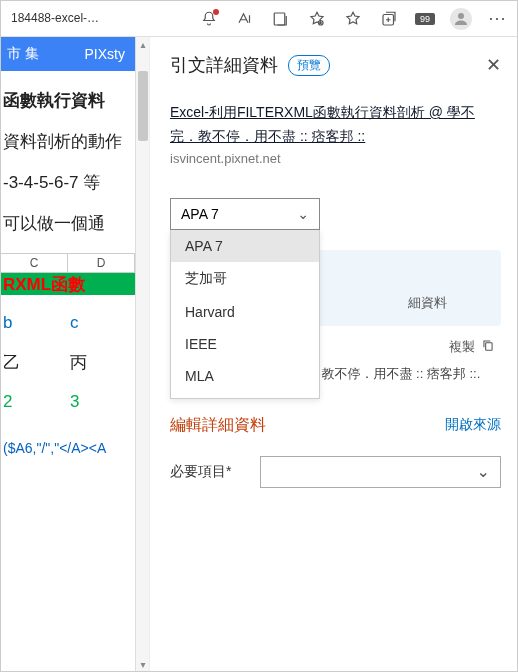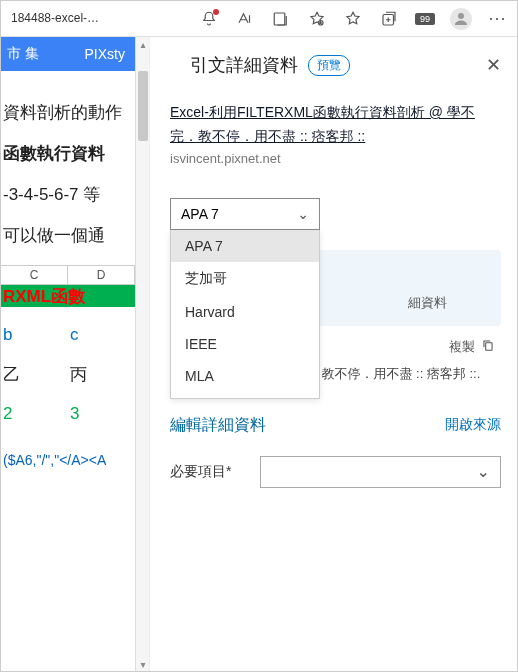--- a/index.html
+++ b/index.html
@@ -33,21 +33,21 @@
   .sheet-row.black div { color:#222; }
   .sheet-row.green div { color:#00b050; }
   .formula { font-size: 14px; color: #0563c1; margin-top: 28px; padding-left:2px; white-space:nowrap; }
   
   .scrollbar { width: 14px; background: #f5f5f5; border-right: 1px solid #eee; position:relative; }
   .scroll-thumb { position:absolute; top:34px; left:2px; width:10px; height:70px; background:#c8c8c8; border-radius:2px; }
   .scroll-arrow { position:absolute; left:0; width:14px; height:14px; display:flex;align-items:center;justify-content:center; color:#888; font-size:10px; }
   
   .panel { flex: 1; padding: 16px 16px 16px 20px; position: relative; }
   .panel-head { display: flex; align-items: center; gap: 10px; margin-bottom: 24px; }
-  .panel-title { font-size: 18px; color: #222; margin-left: 20px; }
+  .panel-title { font-size: 18px; color: #222; }
   .badge-preview { border: 1px solid #0078d4; color: #0078d4; font-size: 12px; padding: 1px 8px; border-radius: 10px; }
   .close-x { margin-left: auto; color: #555; font-size: 18px; }
   
   .link-text { color: #0f172a; font-size: 14px; text-decoration: underline; line-height: 1.7; }
   .link-sub { color: #777; font-size: 13px; margin-top: 2px; }
   
   .dropdown-wrap { position: relative; margin-top: 32px; width: 150px; }
   .dropdown-btn { width: 100%; height: 32px; border: 1px solid #888; display: flex; align-items: center; padding: 0 10px; font-size: 14px; background:#fff; }
   .dropdown-btn .chev { margin-left: auto; color:#555; }
   .dropdown-list { position: absolute; top: 32px; left: 0; width: 150px; border: 1px solid #ccc; border-top:none; background: #fff; z-index: 10; box-shadow: 0 2px 6px rgba(0,0,0,0.1); padding-bottom:6px; }
@@ -55,21 +55,21 @@
   .dropdown-item.selected { background: #e6e6e6; }
   
   .card1 { background: #eef5fb; border-radius: 4px; margin-top: 20px; padding: 44px 14px 14px 14px; position: relative; }
   .card1-text { color: #555; font-size: 13px; text-align:right; padding-right:40px; }
   .card2 { margin-top: 12px; position: relative; }
   .copy-row { display:flex; justify-content:flex-end; align-items:center; gap:6px; color:#555; font-size:13px; padding-right:6px; }
   .card2-text { color:#444; font-size:13px; line-height:1.8; margin-top:6px; padding-left:14px; }
   
   .edit-section { margin-top: 30px; }
   .edit-head { display:flex; align-items:center; }
-  .edit-title { font-size: 16px; color:#0369a1; font-weight:500; }
+  .edit-title { font-size: 16px; color:#c2410c; font-weight:500; }
   .open-src { margin-left:auto; color:#0070c0; font-size:14px; }
   .req-note { color:#888; font-size:12px; margin-top:14px; }
   .field-row { display:flex; align-items:center; margin-top:20px; gap:20px; }
   .field-label { font-size:14px; color:#333; width:70px; }
   .field-select { flex:1; height:32px; border:1px solid #aaa; display:flex;align-items:center;justify-content:flex-end;padding-right:10px; }
 </style>
 </head>
 <body>
 
 <div class="toolbar">
@@ -128,22 +128,22 @@
   </div>
 </div>
 
 <div class="main">
   <div class="left-col">
     <div class="blue-bar">
       <span>市 集</span>
       <span>PIXsty</span>
     </div>
     <div class="left-content">
+      <div class="left-line first" style="font-weight:600;">函數執行資料</div>
       <div class="left-line">資料剖析的動作</div>
-      <div class="left-line first" style="font-weight:600;">函數執行資料</div>
       <div class="left-line">-3-4-5-6-7 等</div>
       <div class="left-line">可以做一個通</div>
       <div class="sheet-head">
         <div>C</div>
           <div>D</div>
       </div>
       <div class="rxml">
           <span>RXML函數</span>
         </div>
       <div class="sheet-row">

